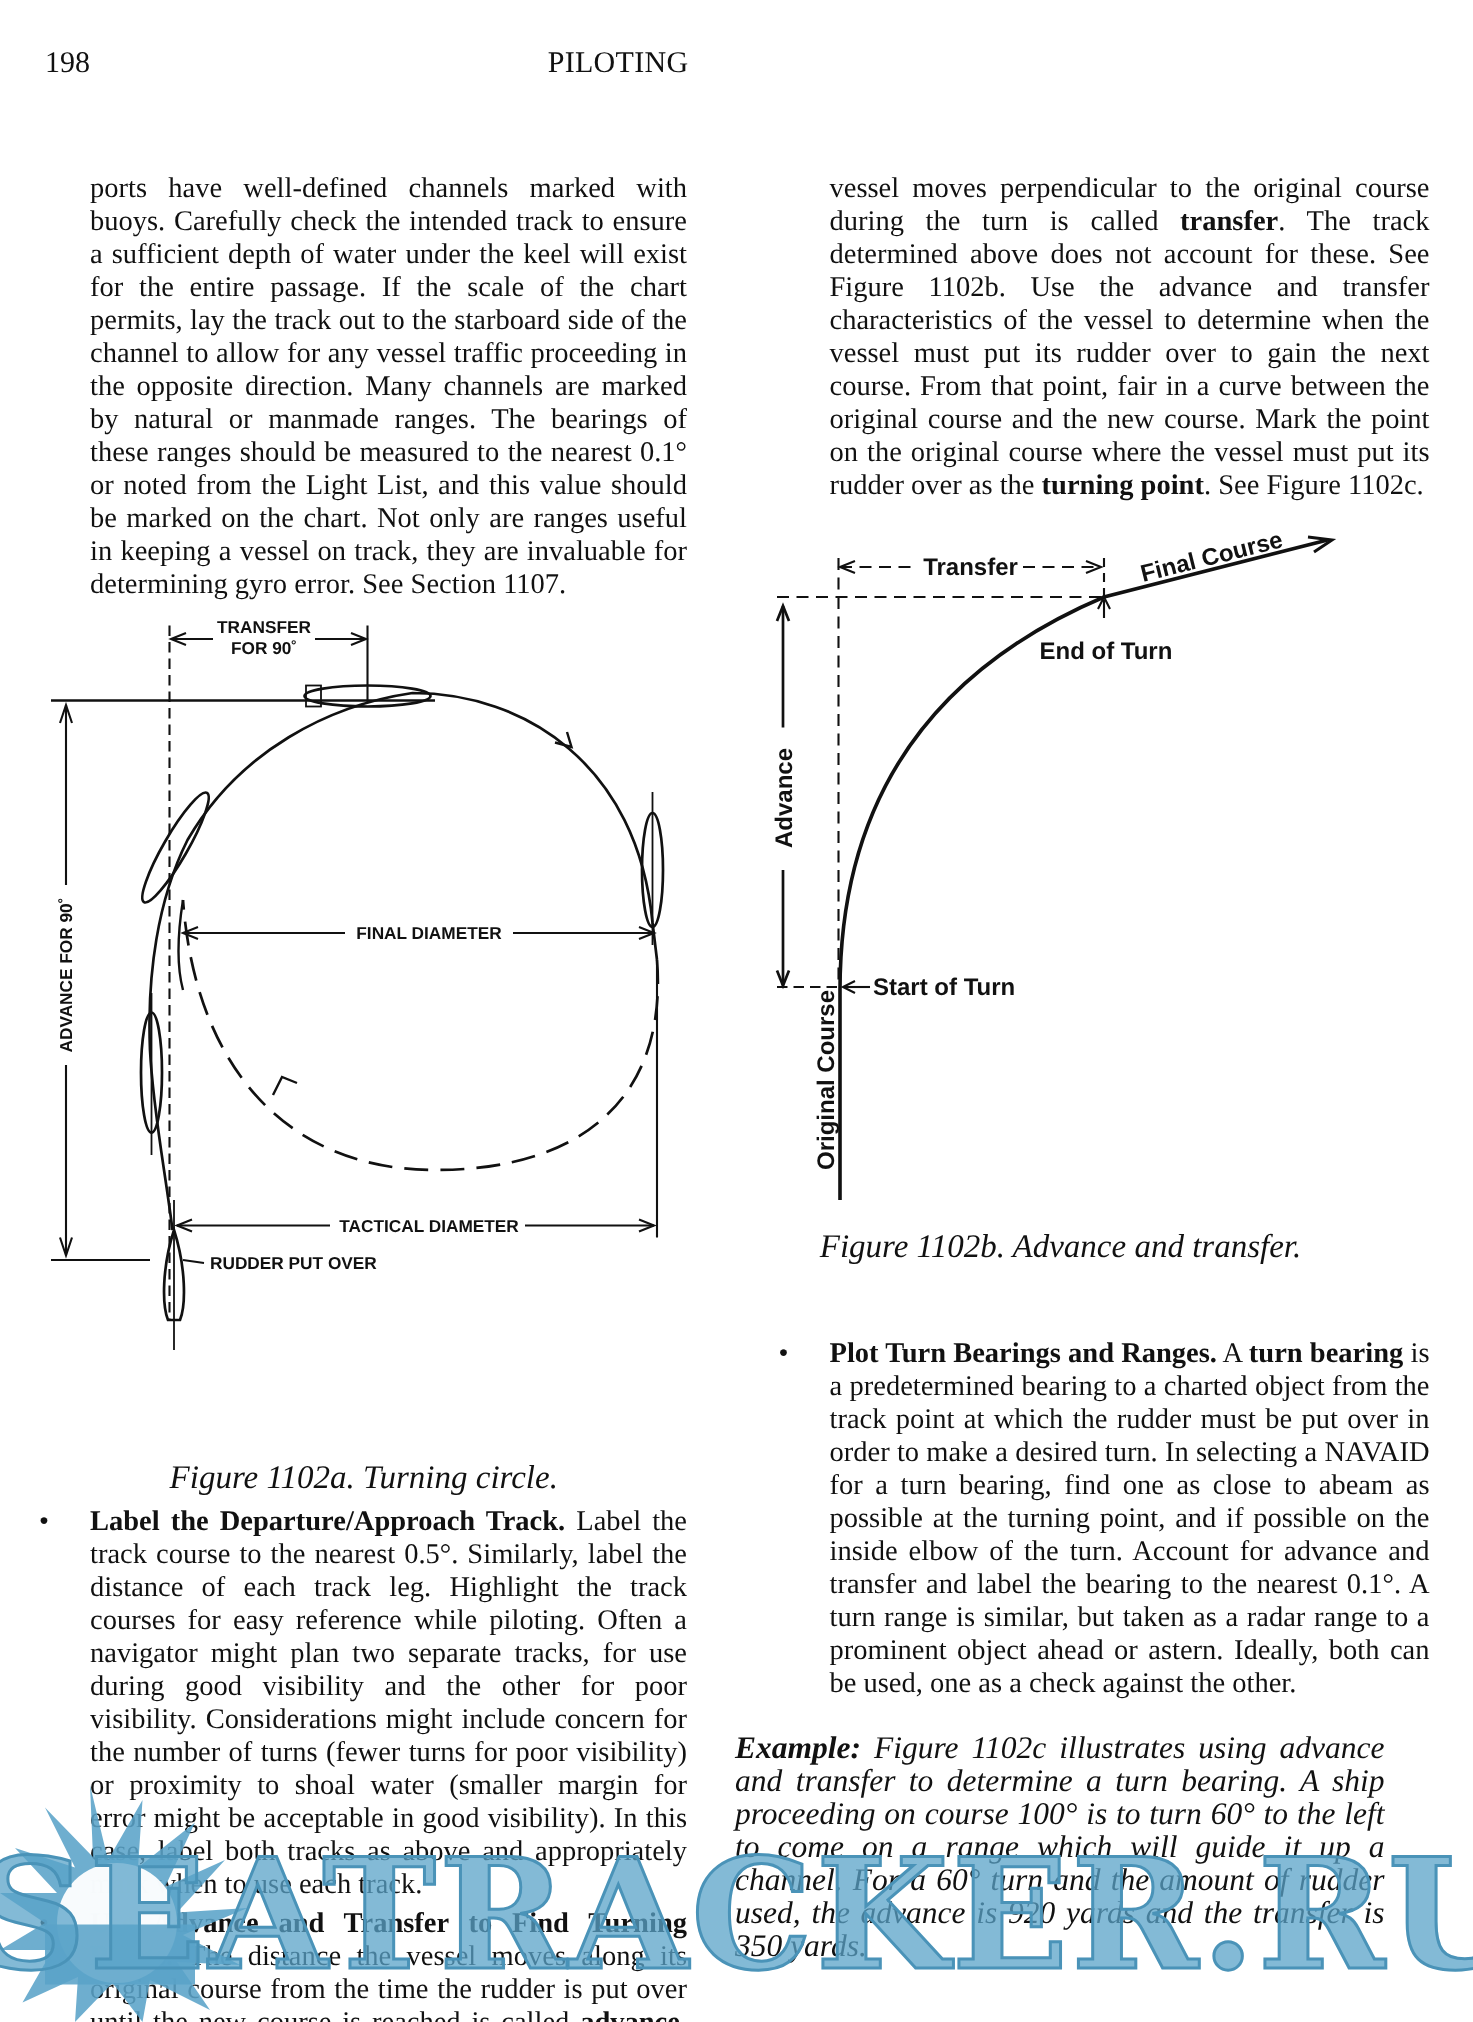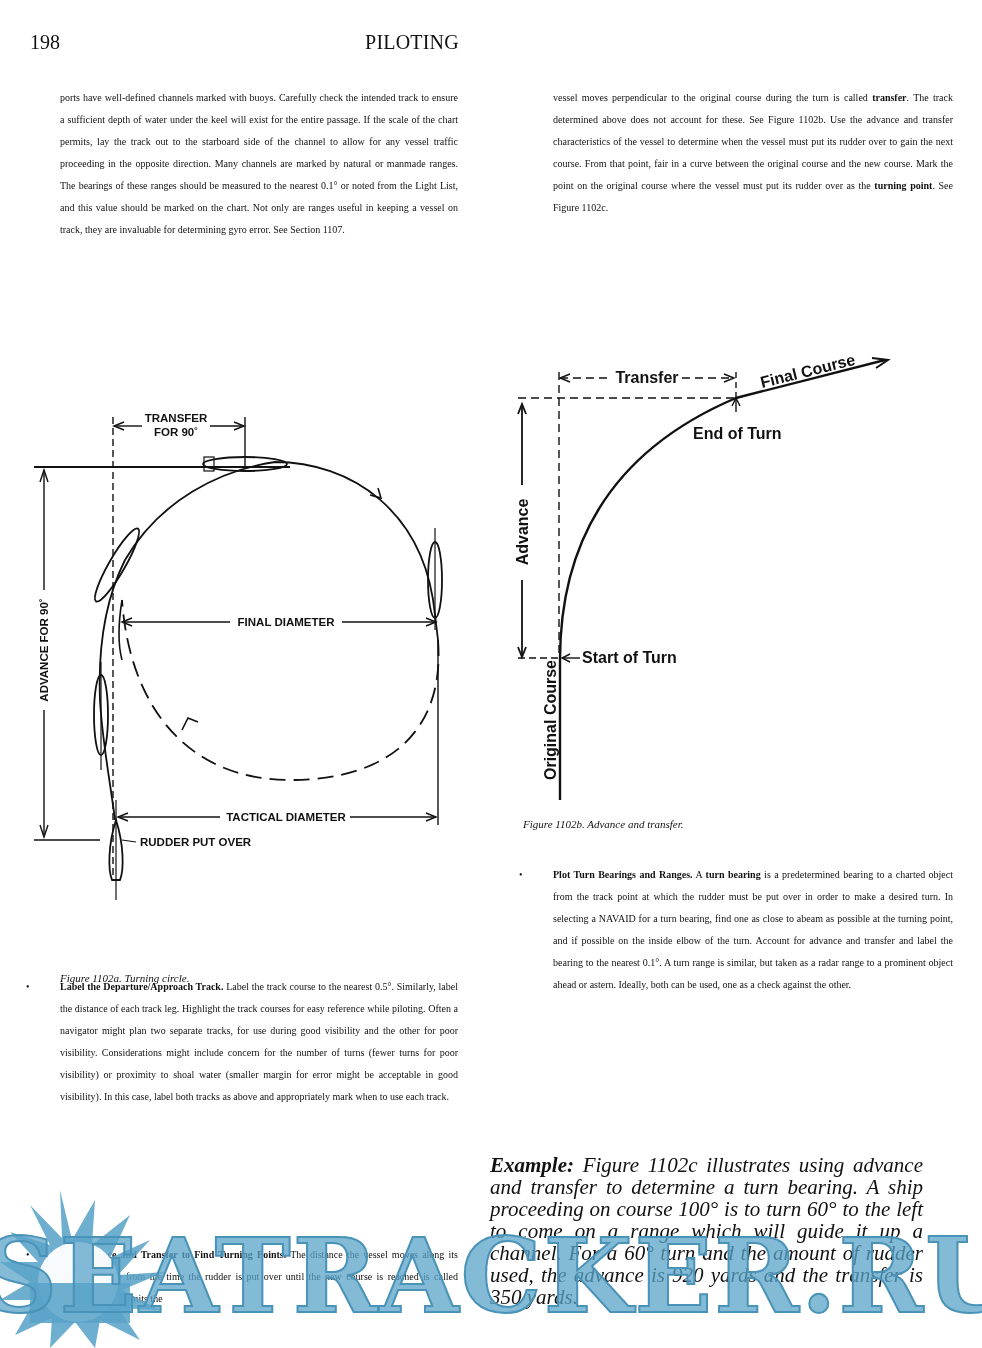--- a/index.html
+++ b/index.html
@@ -1,27 +1,27 @@
 <!DOCTYPE html>
 <html><head>
 <meta charset="utf-8">
 <style>
   html, body { margin:0; padding:0; background:#ffffff; }
   body { width:982px; height:1348px; position:relative; overflow:hidden;
          font-family:"Liberation Serif", "DejaVu Serif", serif; color:#111; }
   .hdr { position:absolute; top:31px; font-size:20px; }
   .hdr-num { left:30px; }
   .hdr-title { left:0; width:824px; text-align:center; letter-spacing:0.2px; }
-  .col { position:absolute; font-size:10px; line-height:22px; text-align:justify; hyphens:manual; }
+  .col { position:absolute; font-size:19px; line-height:22px; text-align:justify; hyphens:manual;margin-top:28px; }
   .colL { left:60px; width:398px; }
   .colR { left:553px; width:400px; }
   .p { margin:0; }
   .bul { position:relative; }
   .bul .dot { position:absolute; left:-34px; top:0; }
-  .cap { position:absolute; font-style:italic; font-size:11px; text-align:left; }
+  .cap { position:absolute; font-style:italic; font-size:22px; text-align:center; }
   .example { position:absolute; left:490px; width:433px; font-size:21px; line-height:22px;
              font-style:italic; text-align:justify; }
   b { font-weight:bold; }
   svg text { font-family:"Liberation Sans", "DejaVu Sans", sans-serif; }
   .fig { position:absolute; }
   .wm { position:absolute; left:0; top:0; width:982px; height:1348px; pointer-events:none; }
 </style>
 </head>
 <body>
 

